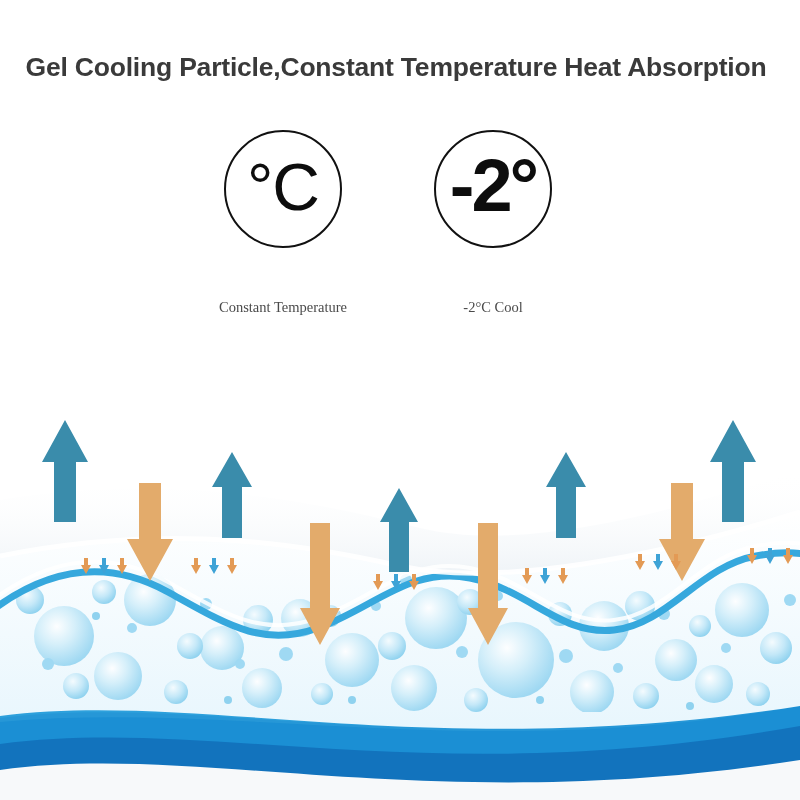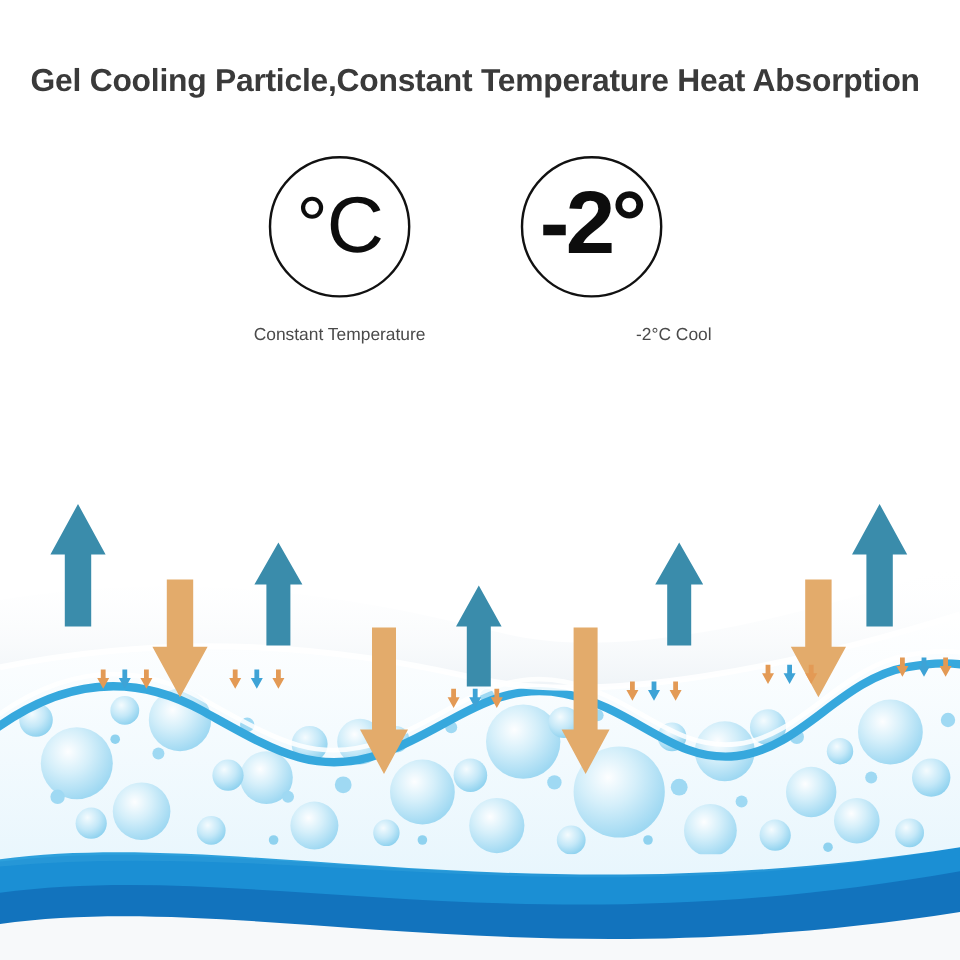--- a/index.html
+++ b/index.html
@@ -59,27 +59,28 @@
   #badge-minus-two { left: 434px; top: 130px; }
   #badge-minus-two .badge-glyph {
     font-size: 74px;
     font-weight: bold;
     letter-spacing: -3px;
     transform: translateY(-3px);
   }
   .badge-caption {
     position: absolute;
     text-align: center;
-    font-family: Liberation Sans, sans-serif;
+    font-family: Liberation Serif, serif;
     font-size: 14.5px;
     color: #4a4a4a;
     white-space: nowrap;
+    margin-top: 28px;
   }
   #caption-celsius { left: 183px; top: 271px; width: 200px; }
-  #caption-minus-two { left: 433px; top: 271px; width: 160px; text-align: right; }
+  #caption-minus-two { left: 413px; top: 271px; width: 160px; }
 
   
   #scene {
     position: absolute;
     left: 0;
     top: 0;
     width: 800px;
     height: 800px;
   }
   #scene svg { display: block; }

